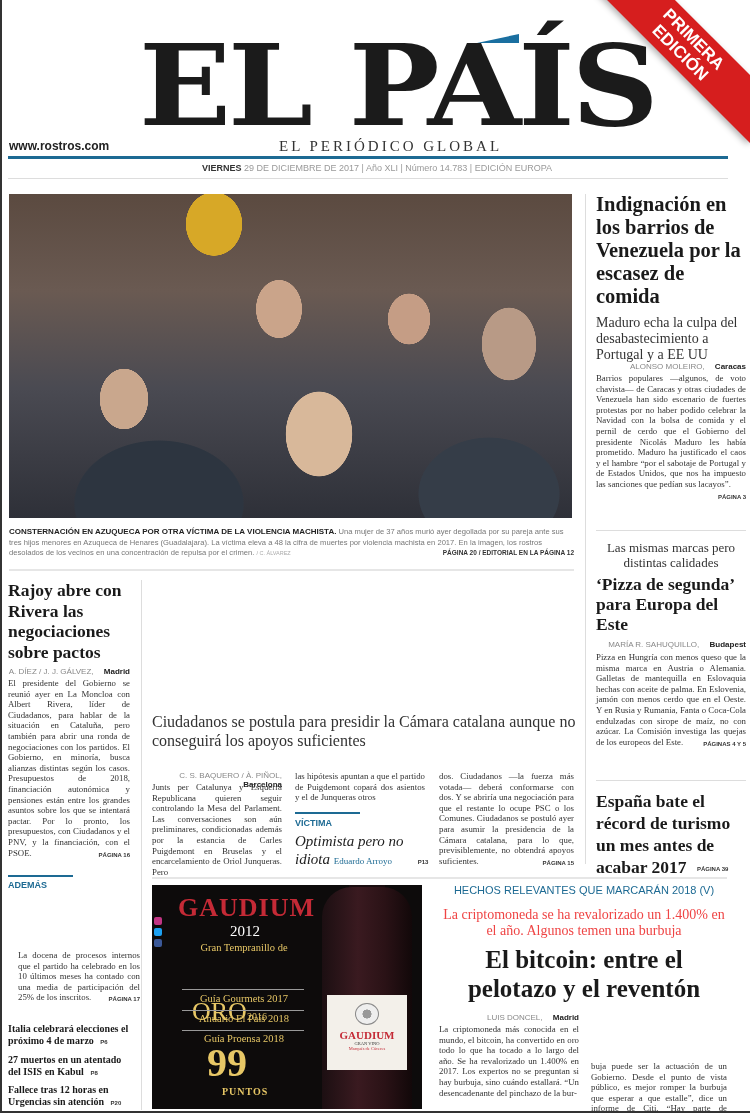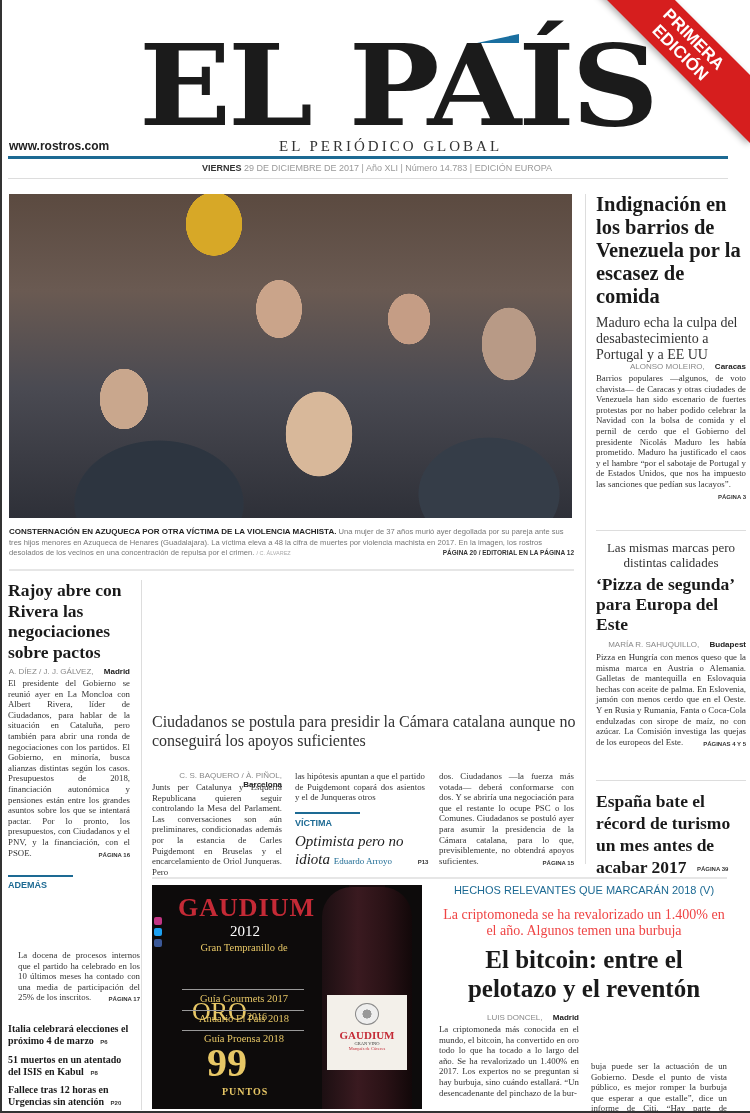--- a/index.html
+++ b/index.html
@@ -185,21 +185,21 @@
   <div class="abs ademas sans">ADEMÁS</div>
   <div class="abs lc-body2 body">
     <span>La docena de procesos internos que el partido ha celebrado en los 10 últimos meses ha contado con una media de participación del 25% de los inscritos.</span>
     <span class="pgref">PÁGINA 17</span>
   </div>
   <div class="abs brief" style="top:1023px;">
     <span>Italia celebrará elecciones el próximo 4 de marzo</span>
     <span class="pgref">P6</span>
   </div>
   <div class="abs brief" style="top:1054px;">
-    <span>51 muertos en un atentado del ISIS en Kabul</span>
+    <span>27 muertos en un atentado del ISIS en Kabul</span>
     <span class="pgref">P8</span>
   </div>
   <div class="abs brief" style="top:1084px;">
     <span>Fallece tras 12 horas en Urgencias sin atención</span>
     <span class="pgref">P20</span>
   </div>
 
   <div class="abs main-sub">Ciudadanos se postula para presidir la Cámara catalana aunque no conseguirá los apoyos suficientes</div>
   <div class="abs col-a-byline byline">
     <span>C. S. BAQUERO / À. PIÑOL,</span>

